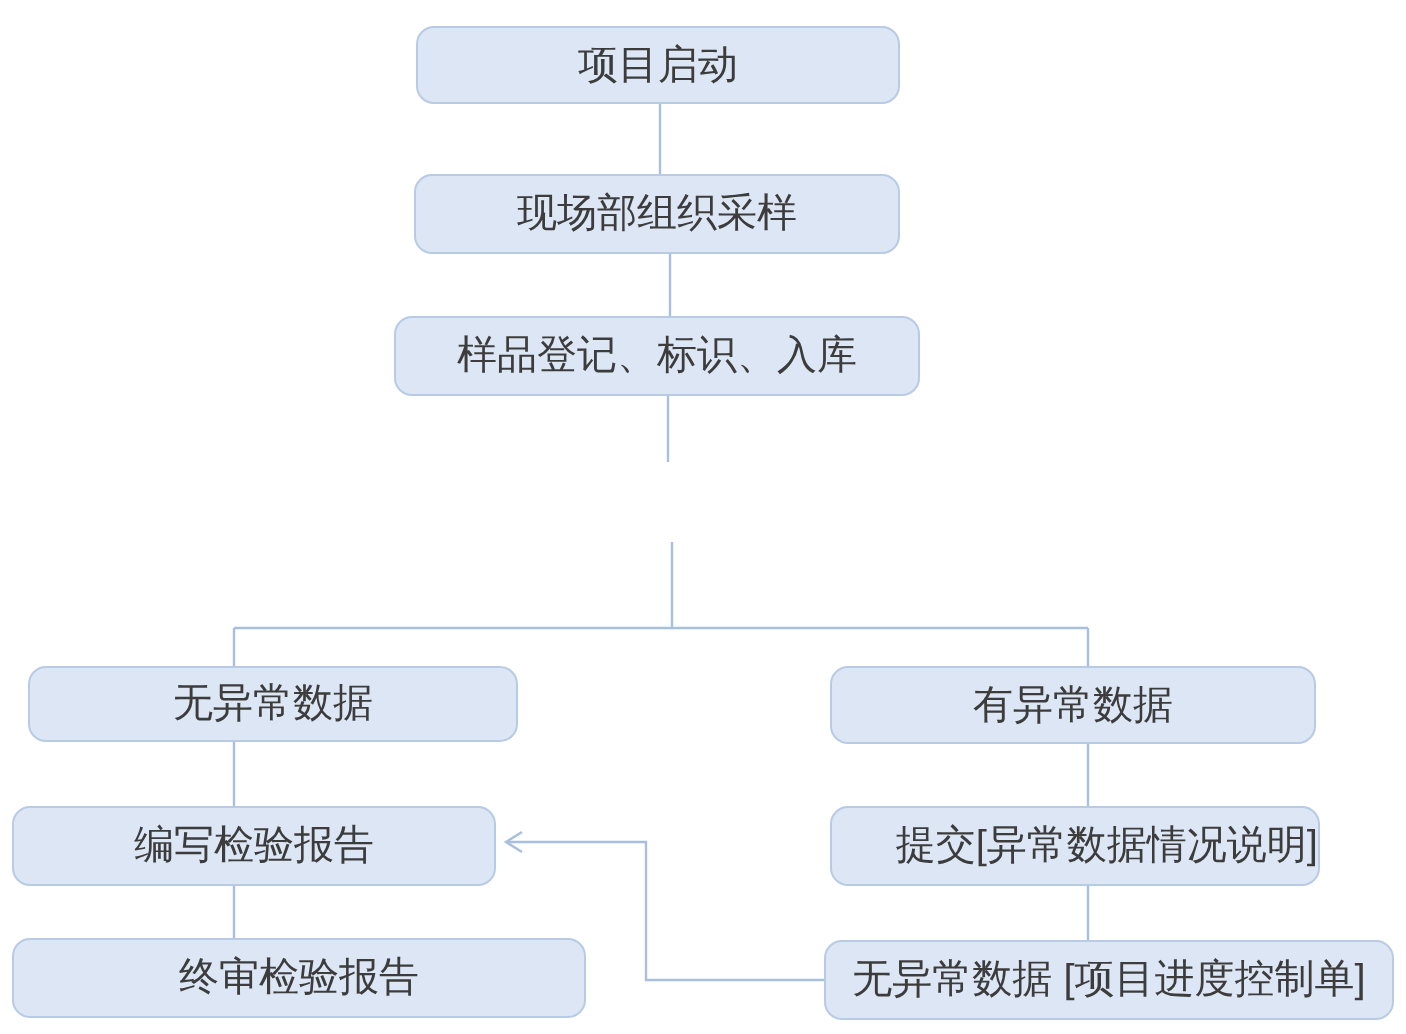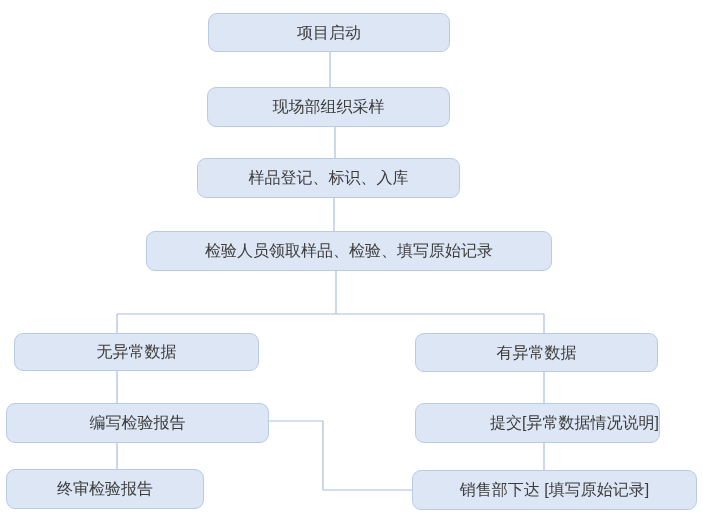--- a/index.html
+++ b/index.html
@@ -26,34 +26,34 @@
   .node {
     position: absolute;
     box-sizing: border-box;
     background: #dce6f4;
     border: 1px solid #b8cbe5;
     border-radius: 9px;
     display: flex;
     align-items: center;
     justify-content: center;
     color: #3c3c3c;
-    font-size: 16px;
+    font-size: 20px;
     line-height: 1;
     white-space: nowrap;
   }
   
   .n0 { left: 208px; top: 13px;  width: 242px; height: 39px; }
   .n1 { left: 207px; top: 87px;  width: 243px; height: 40px; }
   .n2 { left: 197px; top: 158px; width: 263px; height: 40px; justify-content: center; }
   .n3 { left: 146px; top: 231px; width: 406px; height: 40px; }
   .n4 { left: 14px;   top: 333px; width: 245px; height: 38px; }
   .n5 { left: 415px; top: 333px; width: 243px; height: 39px; text-align: right; }
-  .n6 { left: 6px;   top: 403px; width: 263px; height: 40px; }
+  .n6 { left: 6px;   top: 403px; width: 242px; height: 40px; }
   .n7 { left: 415px; top: 403px; width: 245px; height: 40px; justify-content: flex-end; }
-  .n8 { left: 6px;   top: 469px; width: 198px; height: 40px; }
+  .n8 { left: 6px;   top: 469px; width: 287px; height: 40px; }
   .n9 { left: 412px; top: 470px; width: 285px; height: 40px; }
   .connectors path {
     fill: none;
     stroke: #a9c0dd;
     stroke-width: 1.2;
   }
 </style>
 </head>
 <body>
 
@@ -77,35 +77,32 @@
 
   <div class="node n0">
     <span>项目启动</span>
   </div>
   <div class="node n1">
     <span>现场部组织采样</span>
   </div>
   <div class="node n2">
     <span>样品登记、标识、入库</span>
   </div>
-  <div class="node n3">
-    <span>检验人员领取样品、检验、填写原始记录</span>
-  </div>
   <div class="node n4">
     <span>无异常数据</span>
   </div>
   <div class="node n5">
     <span>有异常数据</span>
   </div>
   <div class="node n6">
     <span>编写检验报告</span>
   </div>
   <div class="node n7">
     <span>提交[异常数据情况说明]</span>
   </div>
   <div class="node n8">
     <span>终审检验报告</span>
   </div>
   <div class="node n9">
-    <span>销售部下达 [填写原始记录]</span>
+    <span>无异常数据 [项目进度控制单]</span>
   </div>
 
 </div>
 
 </body></html>

